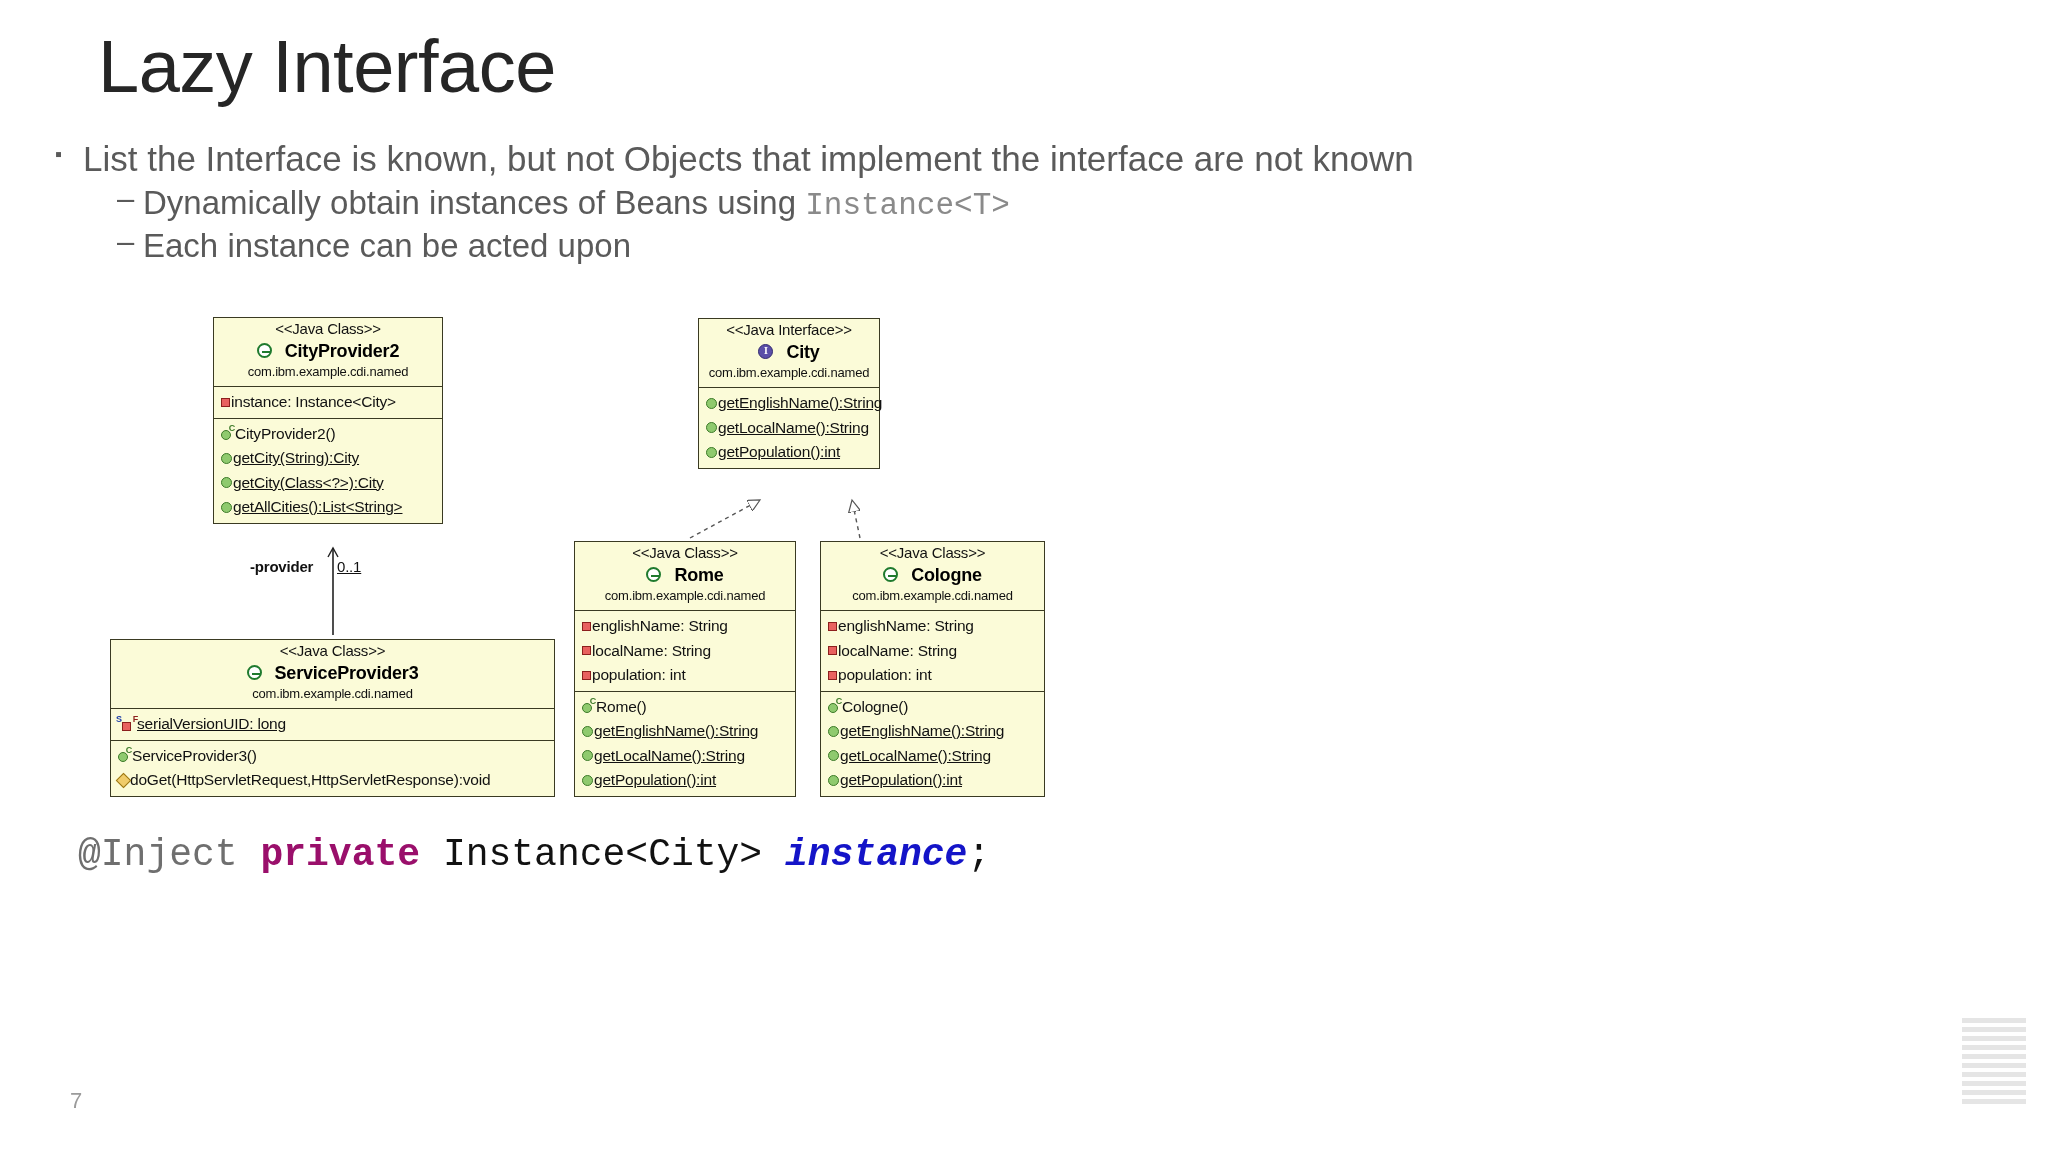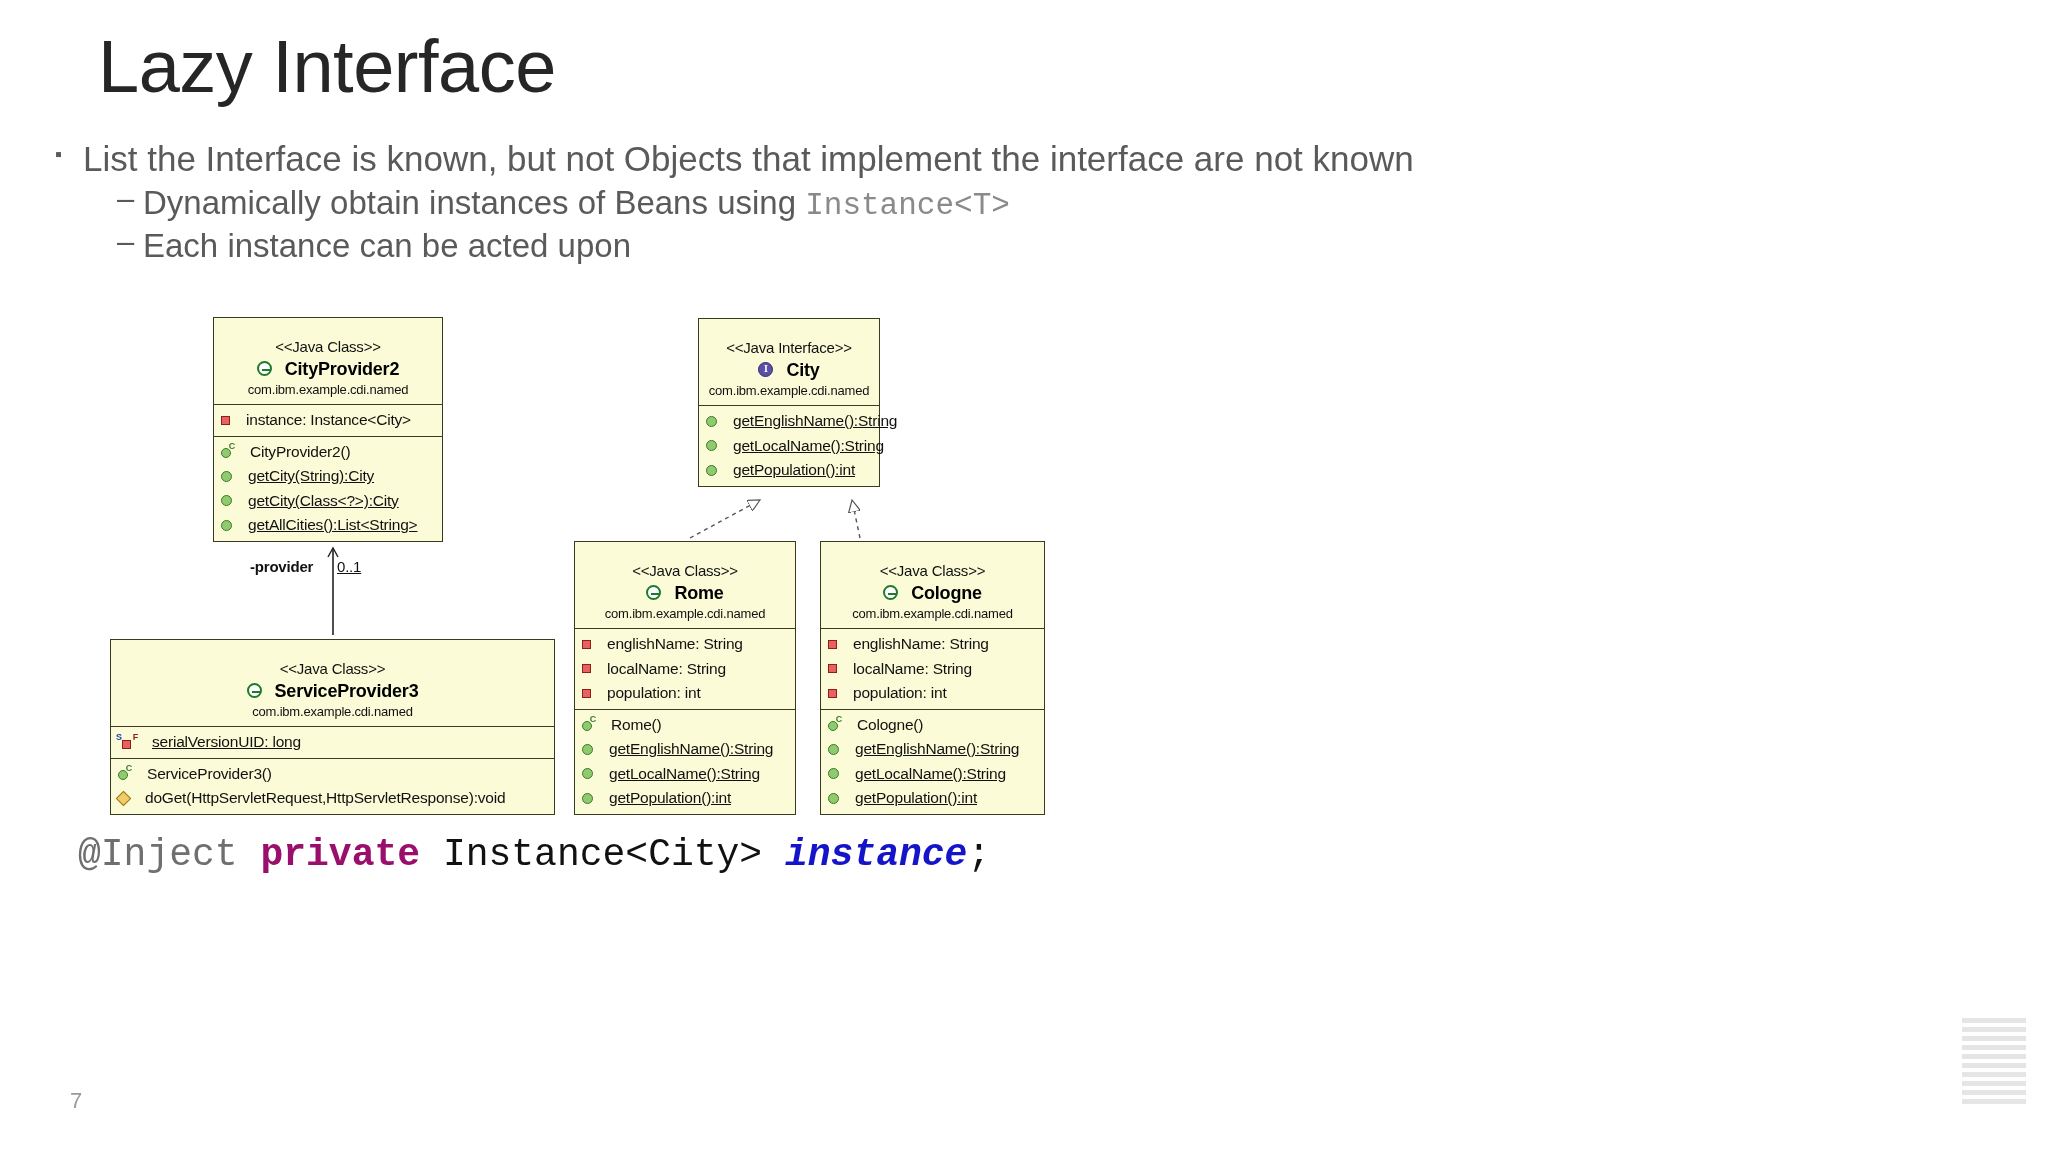--- a/index.html
+++ b/index.html
@@ -85,21 +85,21 @@
 
   .uml-box {
     position: absolute;
     background: #fbfbd8;
     border: 1.5px solid #3a3a22;
     box-sizing: border-box;
     font-size: 15px;
     color: #111111;
   }
   .uml-head {
-    padding: 20px 0 5px 0;
+    padding: 2px 0 5px 0;
     text-align: center;
     border-bottom: 1.5px solid #3a3a22;
   }
   .uml-stereotype {
     font-size: 15px;
     color: #111;
     letter-spacing: -0.2px;
     line-height: 1.25;
   }
   .uml-name {
@@ -120,21 +120,21 @@
     letter-spacing: -0.2px;
   }
   .uml-section {
     padding: 3px 0 3px 0;
     border-bottom: 1.5px solid #3a3a22;
   }
   .uml-section:last-child { border-bottom: none; }
   .uml-row {
     display: flex;
     align-items: center;
-    gap: 16px;
+    gap: 1px;
     padding: 1px 6px 1px 7px;
     font-size: 15.5px;
     line-height: 1.45;
     color: #111;
     white-space: nowrap;
     letter-spacing: -0.2px;
   }
   .uml-row.underline .rtxt { text-decoration: underline; }
 
   

